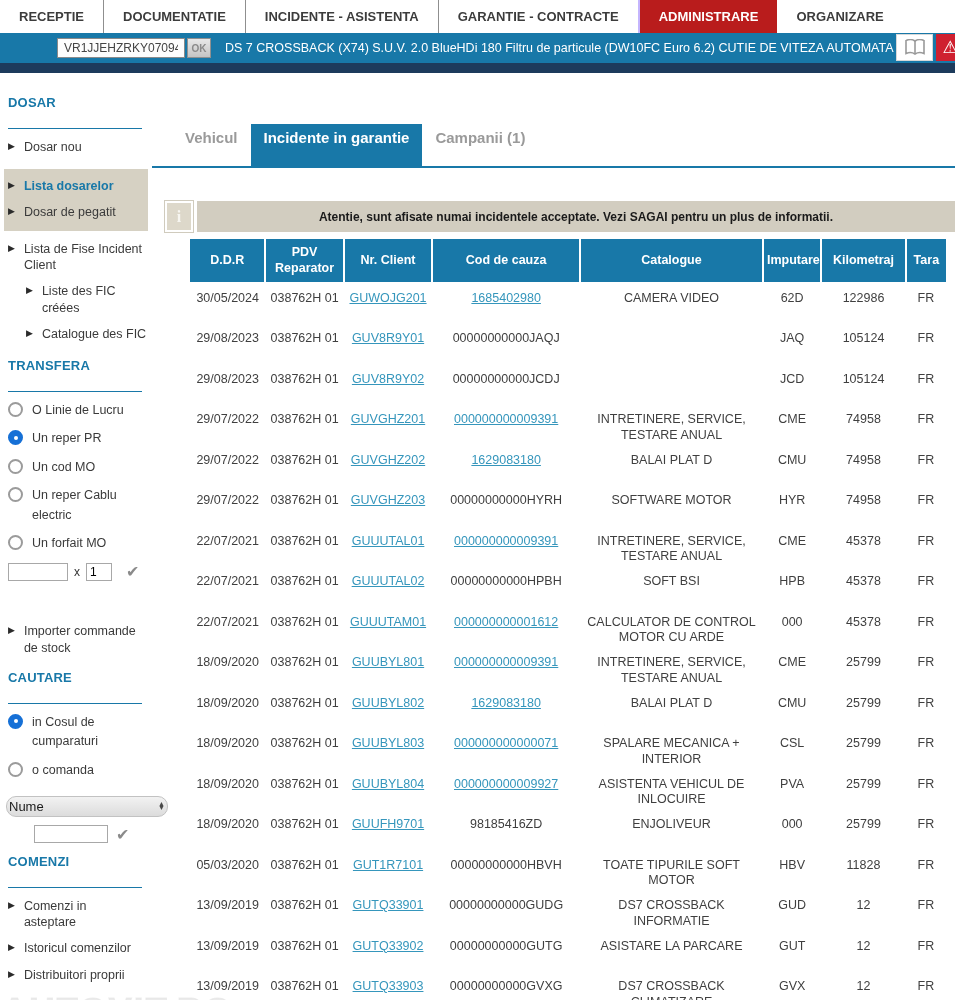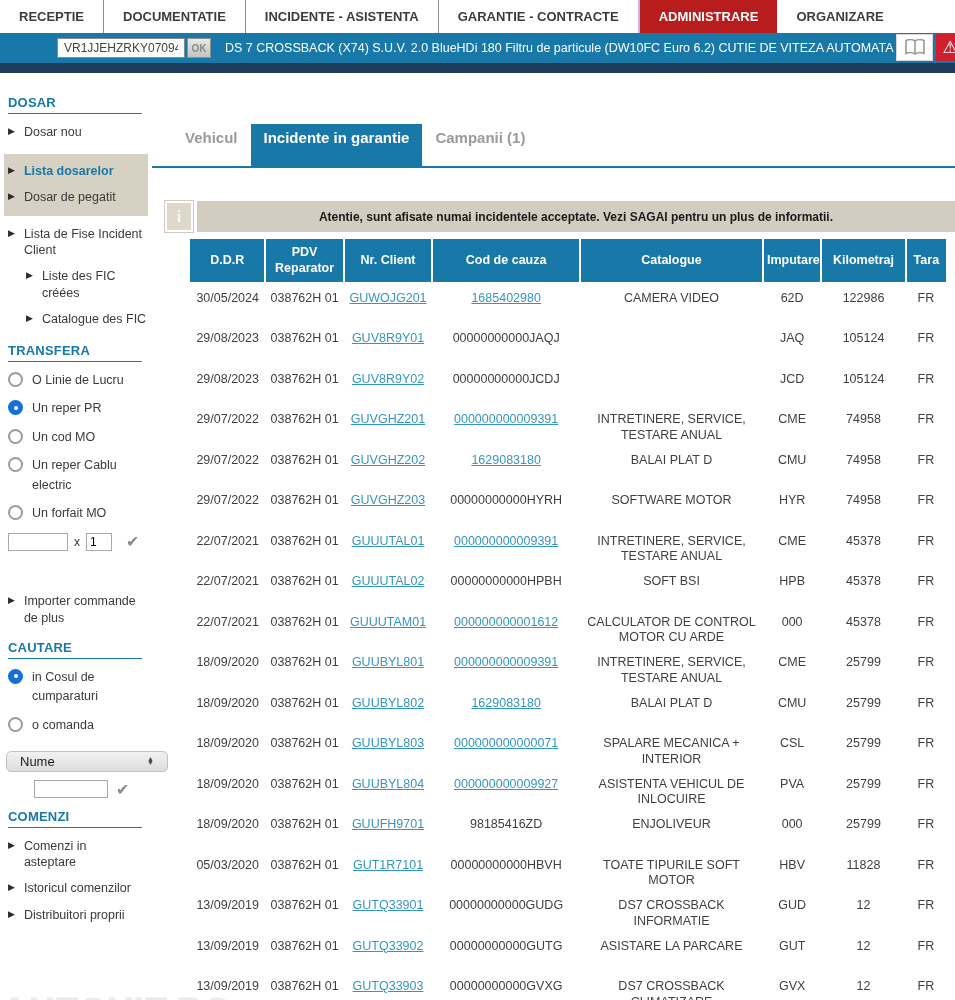--- a/index.html
+++ b/index.html
@@ -54,21 +54,21 @@
   }
   .dark-stripe { height: 10px; background: #1d3b5c; }
 
   
   .content { display: flex; align-items: flex-start; }
 
   
   .sidebar { width: 152px; flex: 0 0 152px; padding: 22px 0 0 8px; font-size: 12.5px; }
   .side-heading {
     color: #1878a8; font-size: 13px; font-weight: bold; letter-spacing: .2px;
-    border-bottom: 1px solid #1878a8; width: 134px; padding-bottom: 3px; margin-bottom: 9px;
+    border-bottom: 1px solid #1878a8; width: 134px; padding-bottom: 18px; margin-bottom: 9px;
   }
   .side-item { display: flex; gap: 9px; margin: 10px 2px 10px 0; cursor: pointer; line-height: 1.3; color: #3a3a3a; }
   .side-item .bullet { font-size: 9px; color: #2b2b2b; margin-top: 2px; flex: 0 0 auto; }
   .side-item.sub { margin-left: 18px; }
   .side-highlight { background: #d6d1c3; margin: 14px 2px 10px -4px; padding: 9px 2px 11px 4px; width: 144px; }
   .side-highlight .side-item { margin: 0 0 9px 0; }
   .side-highlight .side-item:last-child { margin-bottom: 0; }
   .side-link-strong { color: #1878a8; font-weight: bold; }
 
   .radio-row { display: flex; gap: 9px; align-items: flex-start; margin: 9px 0; cursor: pointer; line-height: 1.55; }
@@ -82,23 +82,23 @@
     border-radius: 50%; background: #fff;
   }
   .qty-row { display: flex; align-items: center; gap: 6px; margin: 8px 0 0 0; }
   .qty-input { width: 60px; height: 18px; border: 1px solid #a8a8a8; font-size: 12px; padding: 0 3px; }
   .qty-x { font-size: 12px; color: #333; }
   .qty-count { width: 26px; height: 18px; border: 1px solid #a8a8a8; font-size: 12px; padding: 0 3px; }
   .check-icon { color: #8a8a8a; font-size: 16px; margin-left: 8px; cursor: pointer; }
   .importer-item { margin-top: 42px; }
 
   .nume-select {
-    margin: 16px 0 8px -2px; width: 162px; height: 21px; border-radius: 5px;
+    margin: 16px 0 8px -2px; width: 162px; height: 21px; border-radius: 10px;
     background: linear-gradient(#f2f2f2,#dcdcdc); border: 1px solid #c2c2c2;
-    display: flex; align-items: center; padding: 0 13px; cursor: pointer; position: relative; z-index: 2;
+    display: flex; align-items: center; padding: 0 2px; cursor: pointer; position: relative; z-index: 2;
   }
   .nume-select .sel-label { font-size: 13px; color: #1a1a1a; }
   .nume-select .spin { margin-left: auto; display: flex; flex-direction: column; line-height: .62; font-size: 7px; color: #4a4a4a; }
   .search-row { display: flex; align-items: center; margin: 4px 0 10px 26px; }
   .search-input { width: 74px; height: 18px; border: 1px solid #a8a8a8; font-size: 12px; padding: 0 3px; }
   .comenzi-gap { margin-top: 10px; }
 
   
   .main { flex: 1; position: relative; min-width: 0; }
   .main-tabs { display: flex; align-items: flex-end; margin-top: 51px; padding-left: 20px; border-bottom: 2px solid #1878a8; }
@@ -228,21 +228,21 @@
 
     <div class="qty-row">
       <input class="qty-input" value="" style="">
       <span class="qty-x">x</span>
       <input class="qty-count" value="1" style="">
       <span class="check-icon">✔</span>
     </div>
 
     <div class="side-item importer-item">
       <span class="bullet">▶</span>
-      <span style="max-width:118px;">Importer commande de plus</span>
+      <span style="max-width:118px;">Importer commande de stock</span>
     </div>
 
     <div class="side-heading" style="margin-top:14px;">CAUTARE</div>
 
     <div class="radio-row selected">
       <span class="radio"></span>
       <span style="max-width:100px;">in Cosul de cumparaturi</span>
     </div>
     <div class="radio-row">
       <span class="radio"></span>

